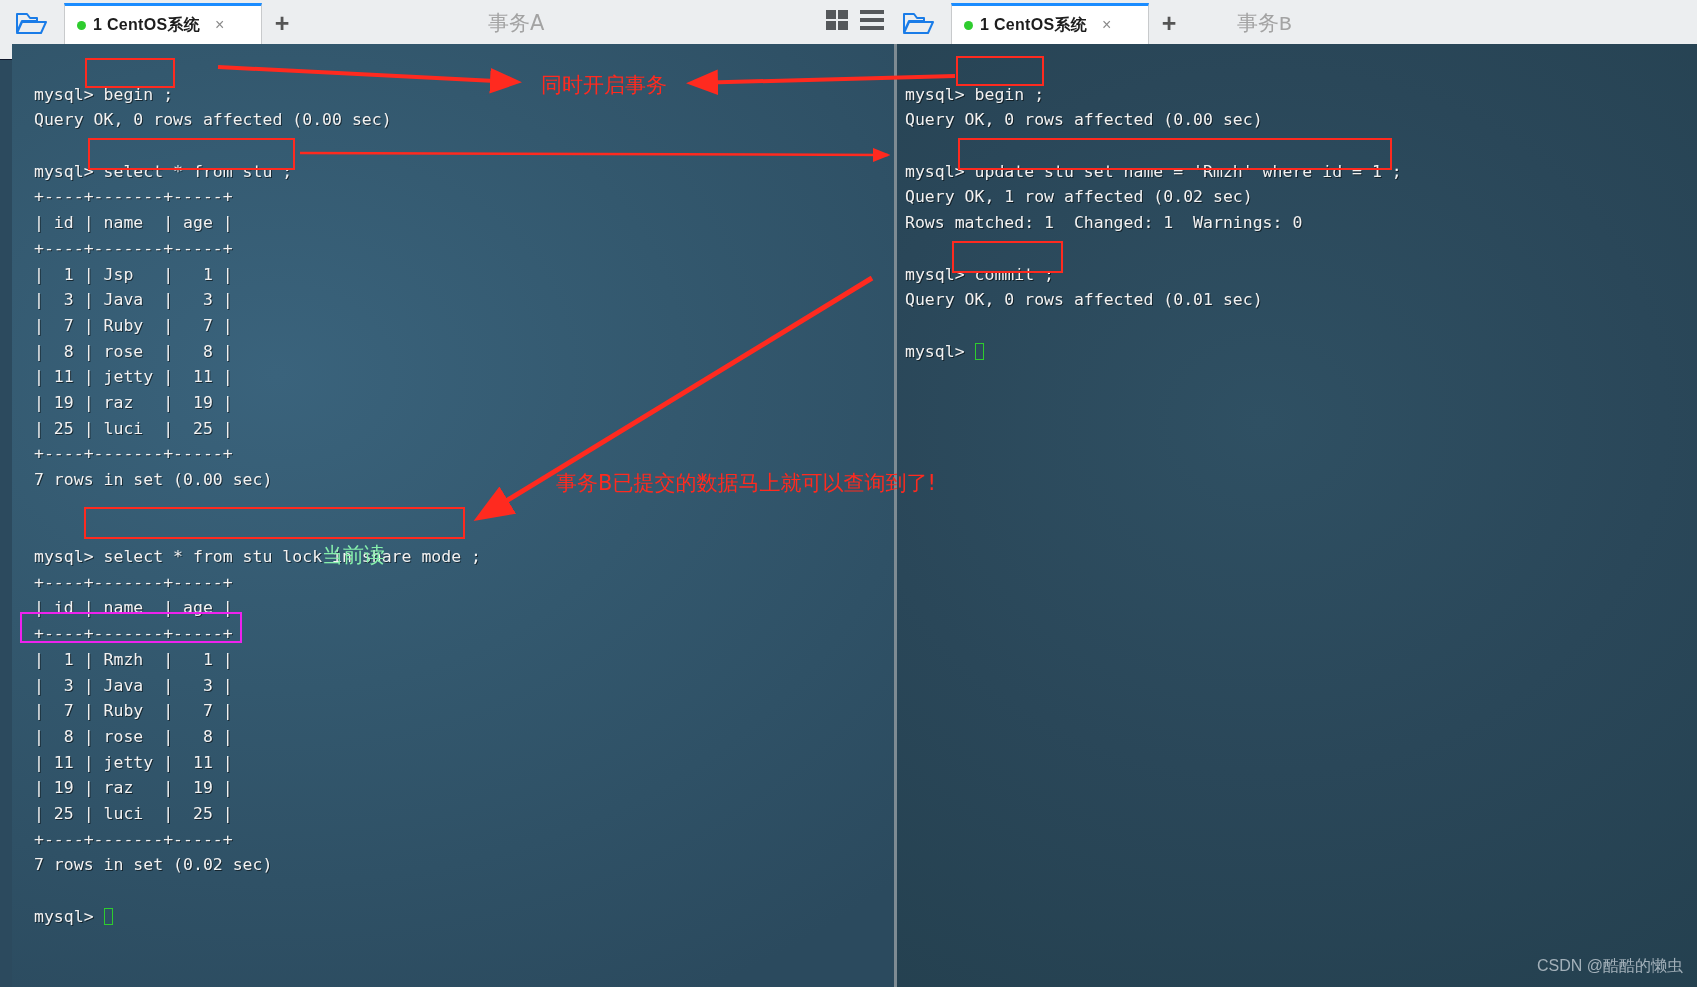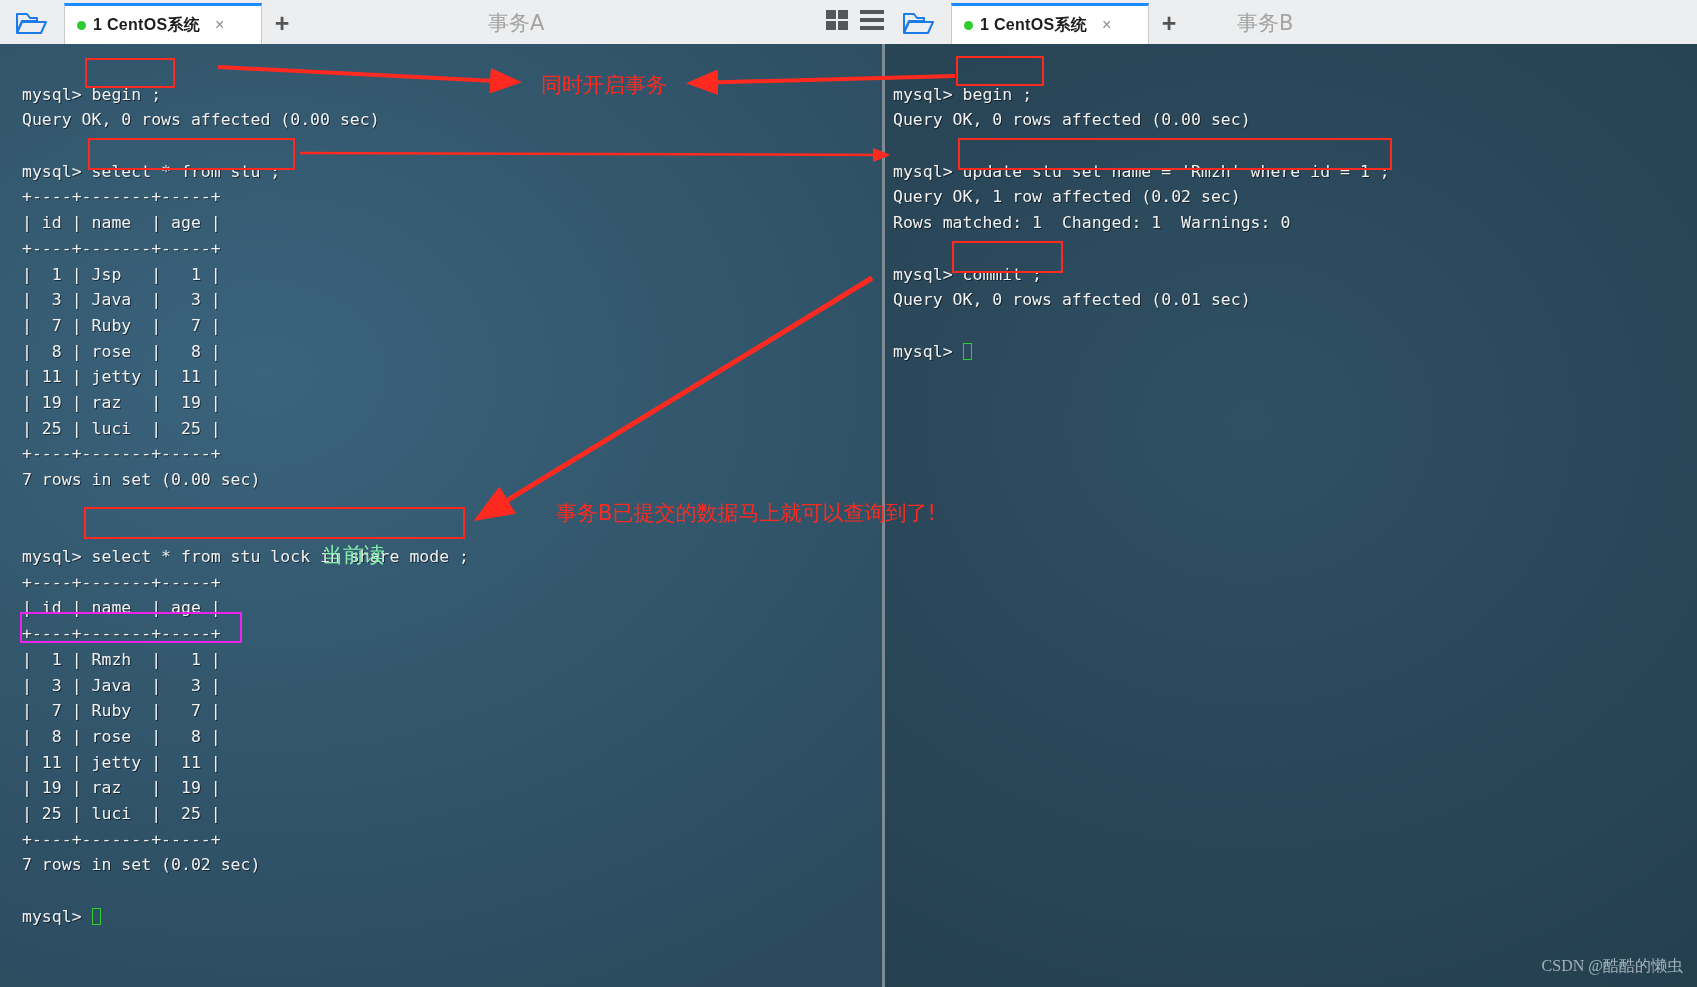--- a/index.html
+++ b/index.html
@@ -98,20 +98,21 @@
     white-space: nowrap;
     font-family: "DejaVu Sans", sans-serif;
   }
 
   
   .pane {
     position: absolute;
     top: 44px;
     height: 944px;
     overflow: hidden;
+    margin-left: 12px;
   }
   .pane.left {
     left: 0; width: 885px;
     background:
       radial-gradient(ellipse 900px 700px at 30% 35%, #3a637c 0%, #33586e 45%, #2b4a5e 100%);
     border-right: 3px solid #7e8b93;
     box-sizing: border-box;
   }
   .pane.right {
     left: 885px; width: 812px;
@@ -167,21 +168,21 @@
   }
   .annot.red { color: #ff2a1f; text-align: right; }
   .annot.magenta { color: #86efac; }
 
   .watermark {
     position: absolute;
     right: 14px;
     bottom: 10px;
     color: #b9c4cc;
     font-size: 16px;
-    font-family: Liberation Serif, serif;
+    font-family: Liberation Sans, sans-serif;
     opacity: 0.85;
   }
 </style>
 </head>
 <body>
 
 <div id="root">
 
   <div class="tabbar left">
     <div class="folder-btn" style="left:4px;">
@@ -218,21 +219,21 @@
     </div>
     <div class="tab" style="left:66px; width:198px;">
       <span class="tab-dot"></span>
       <span class="tab-title">1 CentOS系统</span>
       <span class="tab-close">×</span>
     </div>
     <div class="plus-btn" style="left:268px;">+</div>
   </div>
 
   <div class="annot-top" style="left:488px; top:9px;">事务A</div>
-  <div class="annot-top" style="left:1237px; top:9px;">事务B</div>
+  <div class="annot-top" style="left:1237px; top:9px;font-family:Liberation Mono, monospace;">事务B</div>
 
   <div class="pane left">
     <div class="term left">
 <span class="line">mysql&gt; begin ;</span><span class="line">Query OK, 0 rows affected (0.00 sec)</span><span class="blank"></span><span class="line">mysql&gt; select * from stu ;</span><span class="line">+----+-------+-----+</span><span class="line">| id | name  | age |</span><span class="line">+----+-------+-----+</span><span class="line">|  1 | Jsp   |   1 |</span><span class="line">|  3 | Java  |   3 |</span><span class="line">|  7 | Ruby  |   7 |</span><span class="line">|  8 | rose  |   8 |</span><span class="line">| 11 | jetty |  11 |</span><span class="line">| 19 | raz   |  19 |</span><span class="line">| 25 | luci  |  25 |</span><span class="line">+----+-------+-----+</span><span class="line">7 rows in set (0.00 sec)</span><span class="blank"></span><span class="blank"></span><span class="line">mysql&gt; select * from stu lock in share mode ;</span><span class="line">+----+-------+-----+</span><span class="line">| id | name  | age |</span><span class="line">+----+-------+-----+</span><span class="line">|  1 | Rmzh  |   1 |</span><span class="line">|  3 | Java  |   3 |</span><span class="line">|  7 | Ruby  |   7 |</span><span class="line">|  8 | rose  |   8 |</span><span class="line">| 11 | jetty |  11 |</span><span class="line">| 19 | raz   |  19 |</span><span class="line">| 25 | luci  |  25 |</span><span class="line">+----+-------+-----+</span><span class="line">7 rows in set (0.02 sec)</span><span class="blank"></span><span class="line"><span>mysql&gt; </span><span class="cursor"></span></span>
     </div>
   </div>
 
   <div class="pane right">
     <div class="term right">
 <span class="line">mysql&gt; begin ;</span><span class="line">Query OK, 0 rows affected (0.00 sec)</span><span class="blank"></span><span class="line">mysql&gt; update stu set name = 'Rmzh' where id = 1 ;</span><span class="line">Query OK, 1 row affected (0.02 sec)</span><span class="line">Rows matched: 1  Changed: 1  Warnings: 0</span><span class="blank"></span><span class="line">mysql&gt; commit ;</span><span class="line">Query OK, 0 rows affected (0.01 sec)</span><span class="blank"></span><span class="line"><span>mysql&gt; </span><span class="cursor"></span></span>
@@ -261,18 +262,18 @@
     <line x1="218" y1="67" x2="516" y2="82" stroke="#ff2a1f" stroke-width="4" marker-end="url(#arrowhead)"></line>
 
     <line x1="955" y1="76" x2="692" y2="83" stroke="#ff2a1f" stroke-width="4" marker-end="url(#arrowhead)"></line>
 
     <line x1="300" y1="153" x2="888" y2="155" stroke="#ff2a1f" stroke-width="2.5" marker-end="url(#arrowhead2)"></line>
 
     <line x1="872" y1="278" x2="480" y2="517" stroke="#ff2a1f" stroke-width="5" marker-end="url(#arrowhead)"></line>
   </svg>
 
   <div class="annot red" style="left:541px; top:71px;">同时开启事务</div>
-  <div class="annot red" style="left:556px; top:469px;margin-top:30px;">事务B已提交的数据马上就可以查询到了!</div>
+  <div class="annot red" style="left:556px; top:469px;">事务B已提交的数据马上就可以查询到了!</div>
   <div class="annot magenta" style="left:322px; top:541px;">当前读</div>
 
   <div class="watermark">CSDN @酷酷的懒虫</div>
 
 </div>
 
 </body></html>

